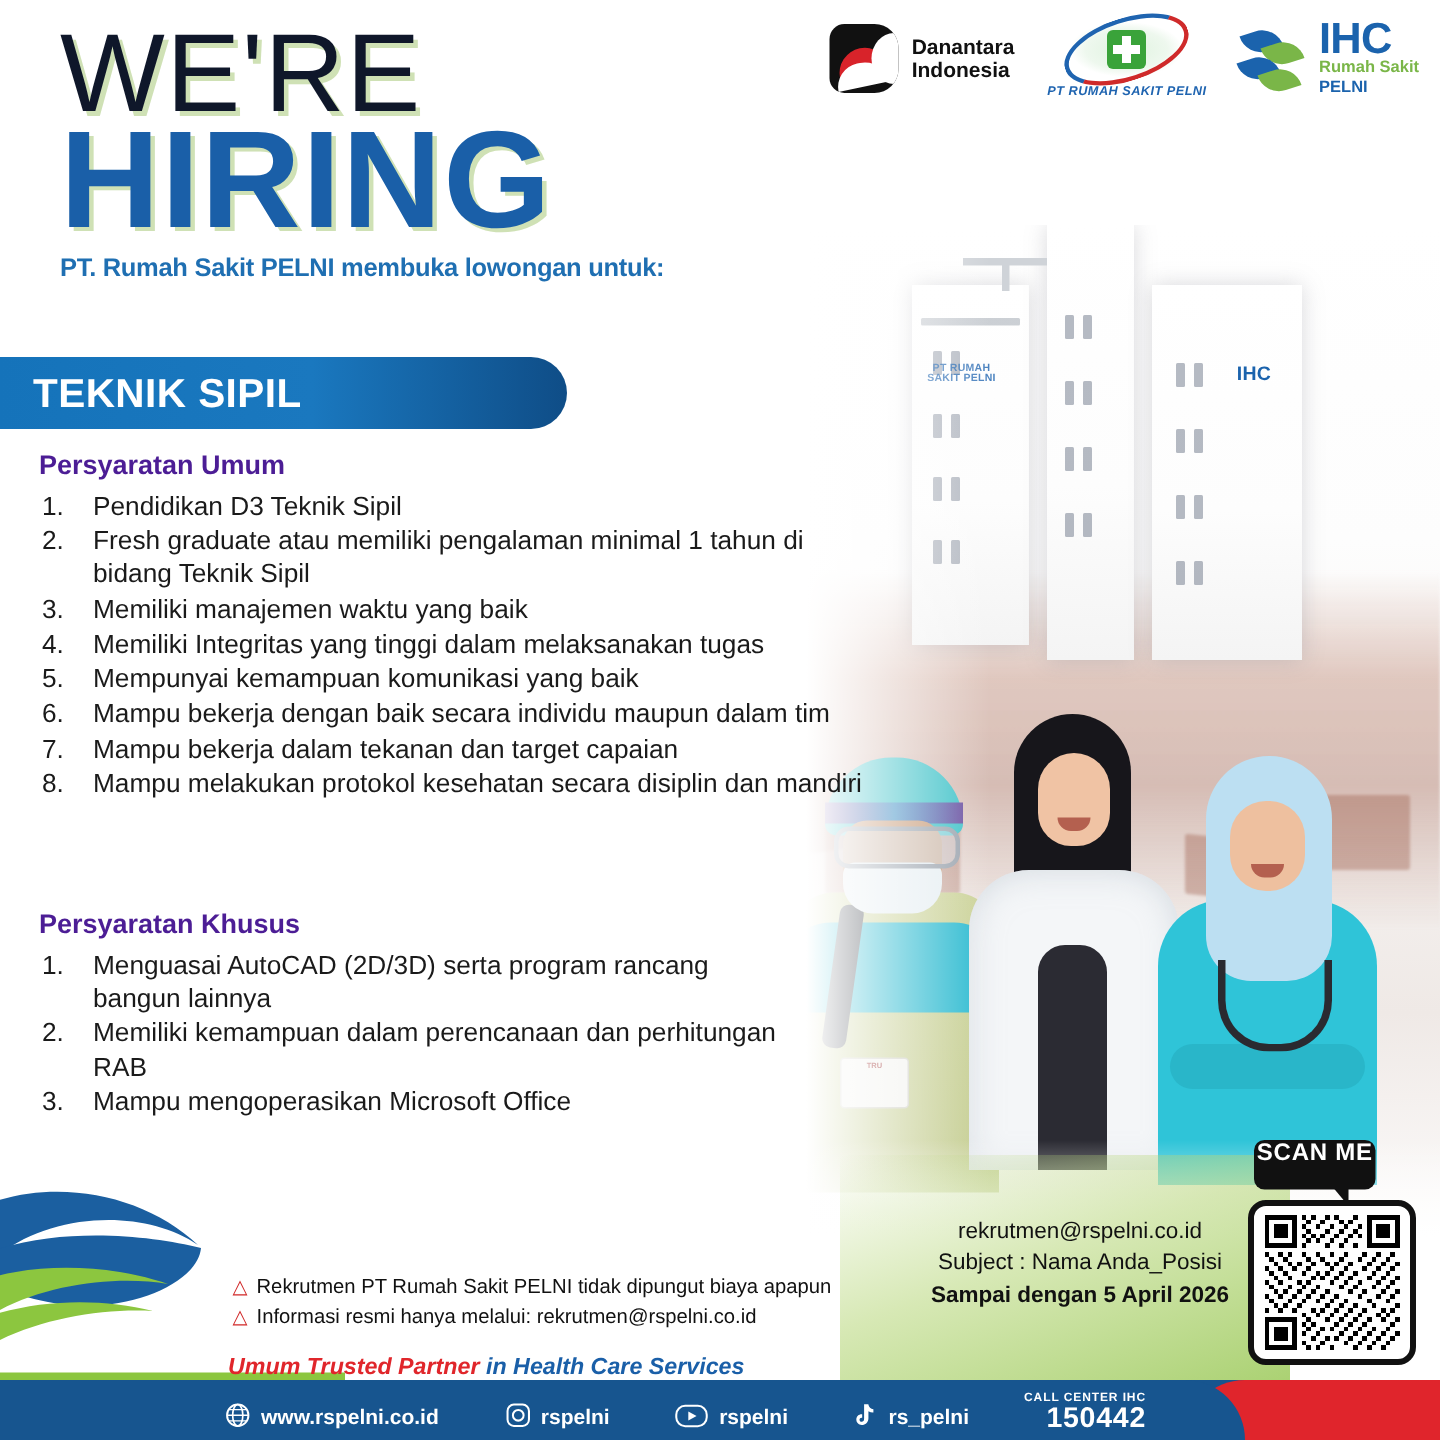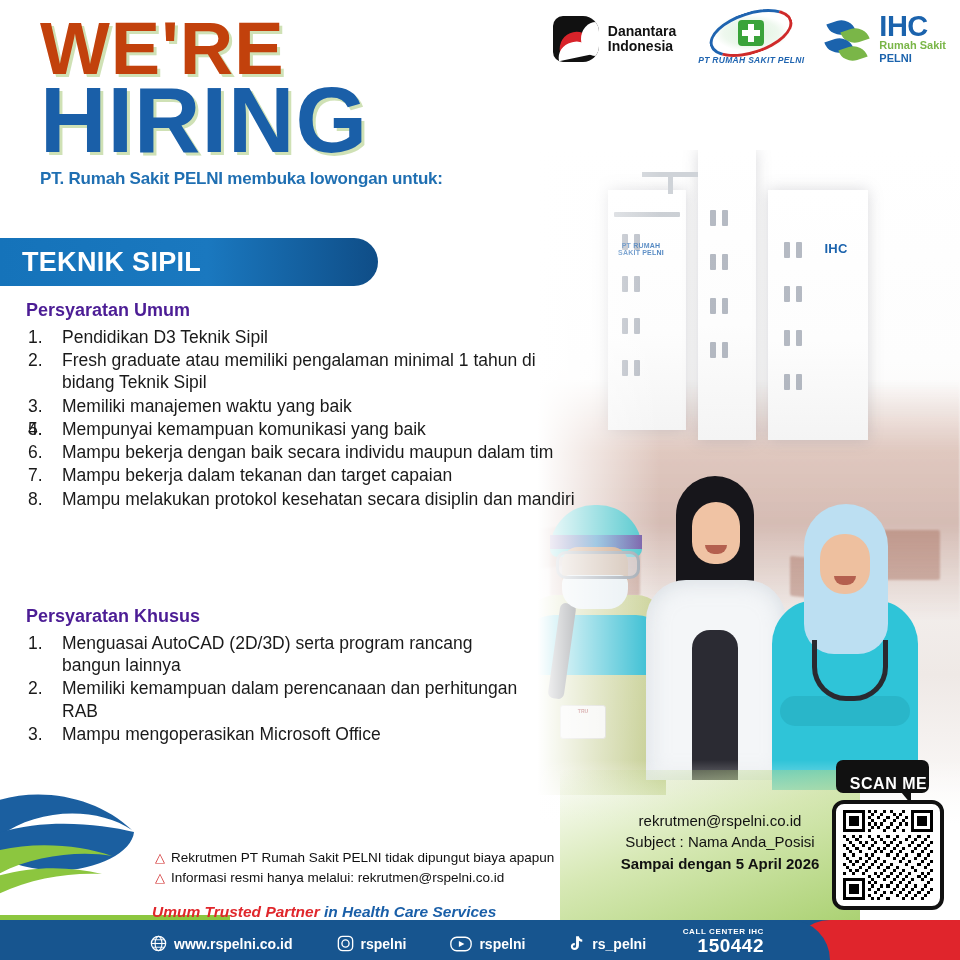--- a/index.html
+++ b/index.html
@@ -53,21 +53,21 @@
   .s-face{position:absolute;top:52px;left:42px;width:66px;height:52px;background:#c79a77;border-radius:16px;}
   .s-goggles{position:absolute;top:56px;left:36px;width:78px;height:22px;border:3px solid #9aa3ad;border-radius:10px;background:rgba(215,228,238,.45);}
   .s-mask{position:absolute;top:80px;left:42px;width:66px;height:34px;background:#e6eef2;border-radius:8px 8px 20px 20px;}
   .s-badge{position:absolute;top:210px;left:40px;width:44px;height:30px;background:#f2f2ee;border:1px solid #cfcfc6;border-radius:3px;font-size:5px;color:#9b2b2b;font-weight:bold;text-align:center;padding-top:2px;}
 
   .fade-left{position:absolute;left:0;top:0;width:170px;height:100%;background:linear-gradient(90deg,#fff 0%,#fff 28%,rgba(255,255,255,0) 100%);}
   .fade-bottom{position:absolute;left:0;right:0;bottom:0;height:90px;background:linear-gradient(180deg,rgba(255,255,255,0) 0%,#ffffff 72%);}
 
   
   .headline{position:absolute;left:40px;top:14px;}
-  .were{font-size:74px;font-weight:bold;color:#c2410c;letter-spacing:1px;line-height:.95;
+  .were{font-size:74px;font-weight:normal;color:#0f172a;letter-spacing:1px;line-height:.95;
         text-shadow:3px 3px 0 rgba(168,201,120,.55);}
   .hiring{font-size:92px;font-weight:bold;color:#1a5fa8;letter-spacing:1px;line-height:.92;margin-top:-6px;
         text-shadow:3px 3px 0 rgba(168,201,120,.55);}
   .subline{font-size:17px;font-weight:bold;color:#1f6fb2;margin-top:6px;letter-spacing:-.2px;}
 
   
   .logos{position:absolute;right:14px;top:12px;display:flex;align-items:center;gap:22px;}
   .logo-dan{display:flex;align-items:center;gap:9px;}
   .dan-mark{width:46px;height:46px;background:#111;border-radius:10px 16px 16px 10px;position:relative;overflow:hidden;}
   .dan-mark:before{content:"";position:absolute;left:5px;top:16px;width:34px;height:18px;
@@ -121,21 +121,21 @@
   
   .contact{position:absolute;left:600px;top:810px;width:240px;text-align:center;z-index:6;}
   .contact-bg{position:absolute;left:560px;top:770px;width:300px;height:150px;
     background:linear-gradient(160deg,rgba(255,255,255,0) 0%,rgba(182,214,120,.55) 45%,rgba(150,198,80,.8) 100%);
     z-index:5;}
   .contact .line{font-size:15px;color:#111;line-height:1.42;}
   .contact .bold{font-weight:bold;font-size:15px;}
 
   
   .scanme{position:absolute;left:836px;top:760px;width:81px;height:33px;background:#111;border-radius:7px;
-     display:flex;align-items:flex-end;justify-content:center;z-index:8;padding-left:12px;}
+     display:flex;align-items:flex-start;justify-content:center;z-index:8;}
   .scanme span{color:#fff;font-size:16px;font-weight:bold;letter-spacing:.5px;}
   .scanme:after{content:"";position:absolute;right:18px;bottom:-11px;border-left:10px solid transparent;
      border-right:0 solid transparent;border-top:12px solid #111;}
   .qr-box{position:absolute;left:832px;top:800px;width:112px;height:110px;background:#fff;border:4px solid #111;border-radius:12px;z-index:8;padding:6px;box-sizing:border-box;}
   .qr-box svg{display:block;width:100%;height:100%;}
 
   
   .tagline{position:absolute;left:152px;top:903px;font-size:15.5px;font-style:italic;font-weight:bold;z-index:7;}
   .tagline .red{color:#e0262b;}
   .tagline .blue{color:#1a5fa8;}
@@ -277,21 +277,21 @@
     <div class="ghost"></div>
     <div class="pos-title">TEKNIK SIPIL</div>
   </div>
 
   <div class="req-block" style="top:300px;width:560px;">
     <div class="req-head">Persyaratan Umum</div>
     <ol class="req">
       <li><span class="num">1.</span><span>Pendidikan D3 Teknik Sipil</span></li>
       <li><span class="num">2.</span><span>Fresh graduate atau memiliki pengalaman minimal 1 tahun di bidang Teknik Sipil</span></li>
       <li><span class="num">3.</span><span>Memiliki manajemen waktu yang baik</span></li>
-      <li><span class="num">4.</span></li>
+      <li><span class="num">4.</span><span>Memiliki Integritas yang tinggi dalam melaksanakan tugas</span></li>
       <li><span class="num">5.</span><span>Mempunyai kemampuan komunikasi yang baik</span></li>
       <li><span class="num">6.</span><span>Mampu bekerja dengan baik secara individu maupun dalam tim</span></li>
       <li><span class="num">7.</span><span>Mampu bekerja dalam tekanan dan target capaian</span></li>
       <li><span class="num">8.</span><span>Mampu melakukan protokol kesehatan secara disiplin dan mandiri</span></li>
     </ol>
   </div>
 
   <div class="req-block" style="top:606px;width:500px;">
     <div class="req-head">Persyaratan Khusus</div>
     <ol class="req">

